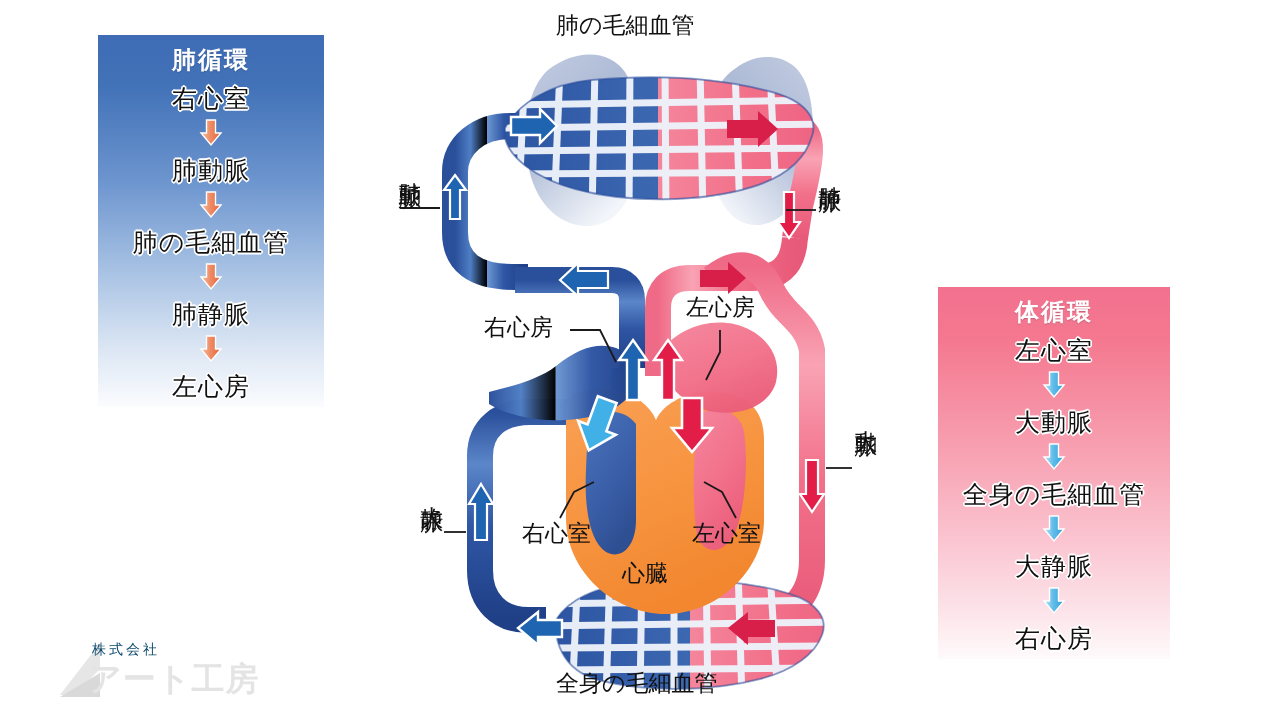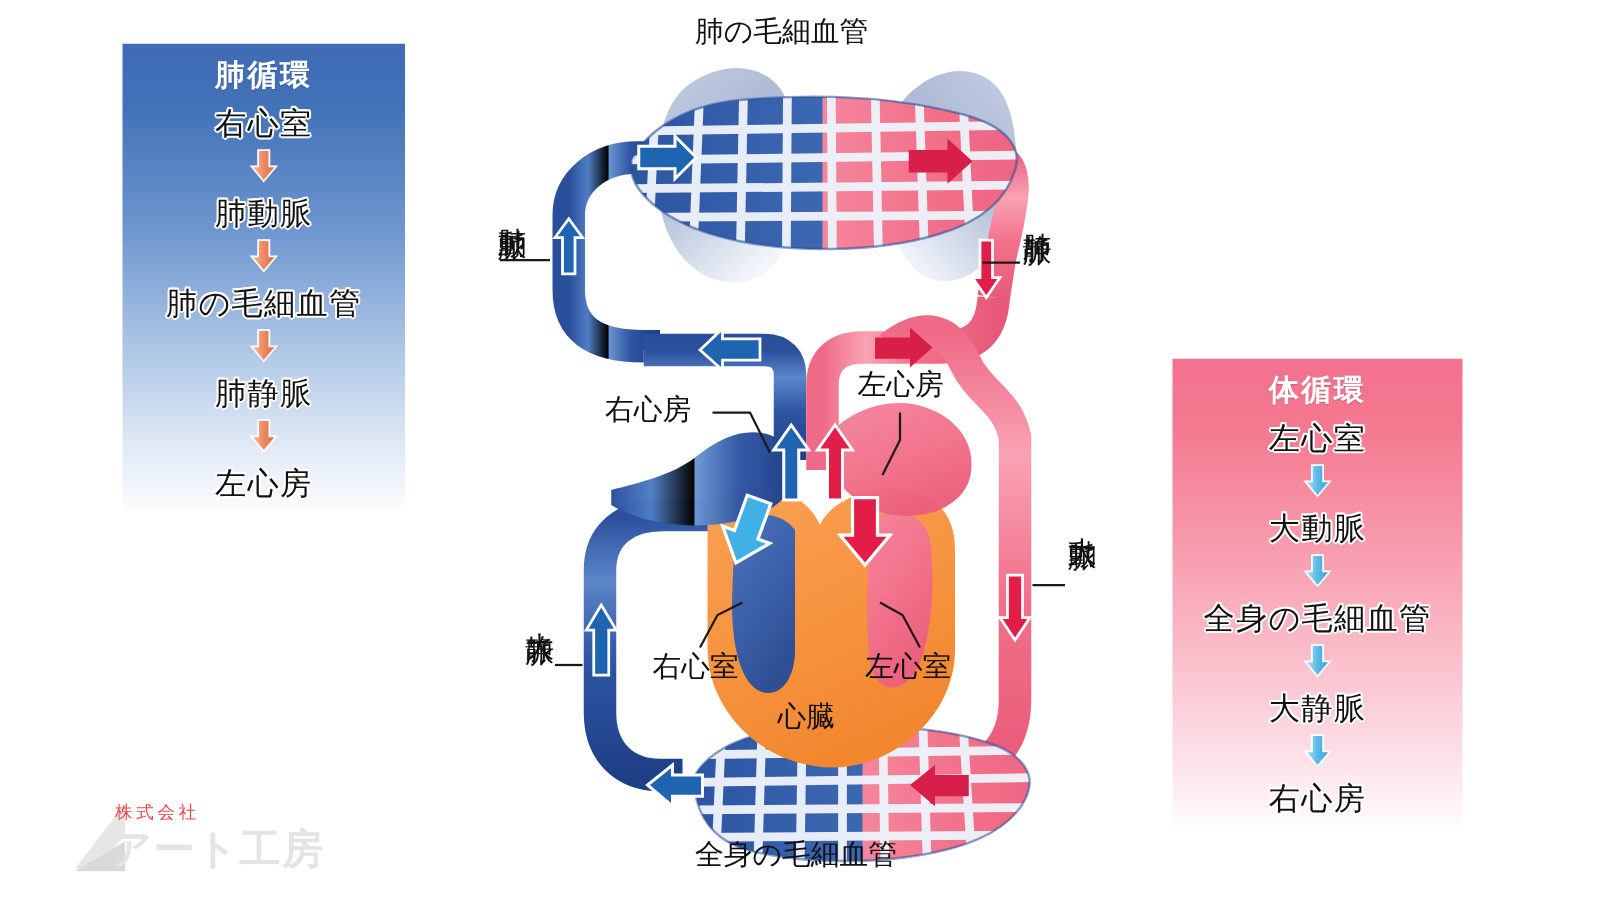--- a/index.html
+++ b/index.html
@@ -60,21 +60,21 @@
     text-orientation:upright;
     white-space:nowrap;
     letter-spacing:2px;
     line-height:1.05;
   }
 
   
   #logo{position:absolute;left:56px;top:639px;width:220px;height:68px;}
   #logo-sub{
     position:absolute;left:92px;top:641px;
-    font-size:14px;color:#ef4444;letter-spacing:3px;
+    font-size:14px;color:#0c4a6e;letter-spacing:3px;
   }
   #logo-main{
     position:absolute;left:88px;top:657px;
     font-size:33px;font-weight:bold;color:#e4e4e4;letter-spacing:1px;
   }
 </style>
 </head>
 <body>
 
 <div id="stage">

